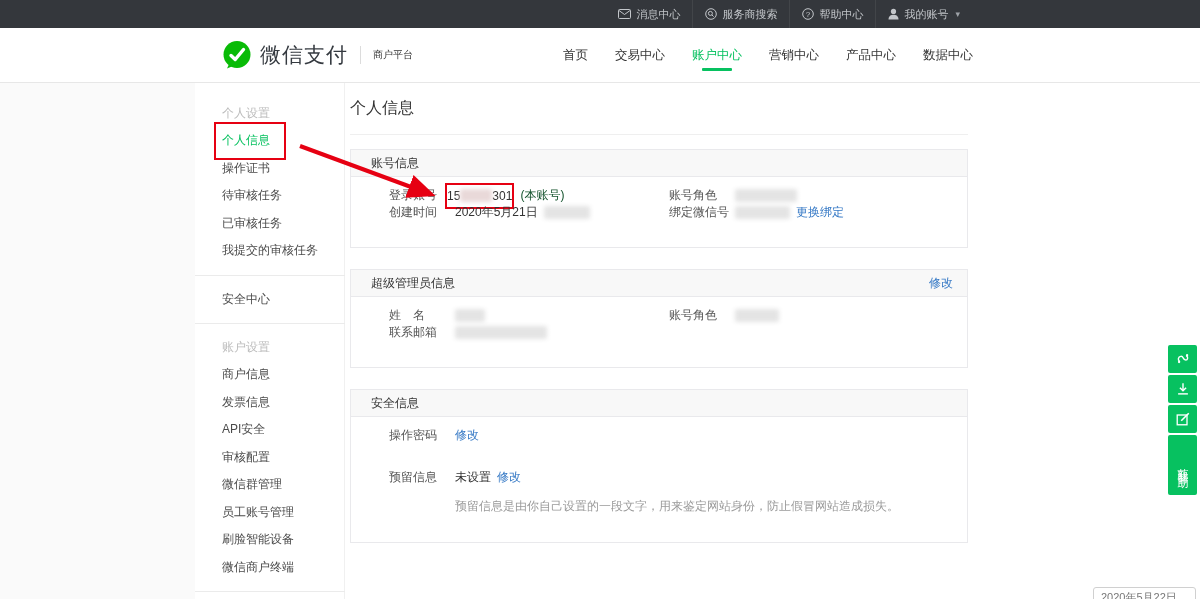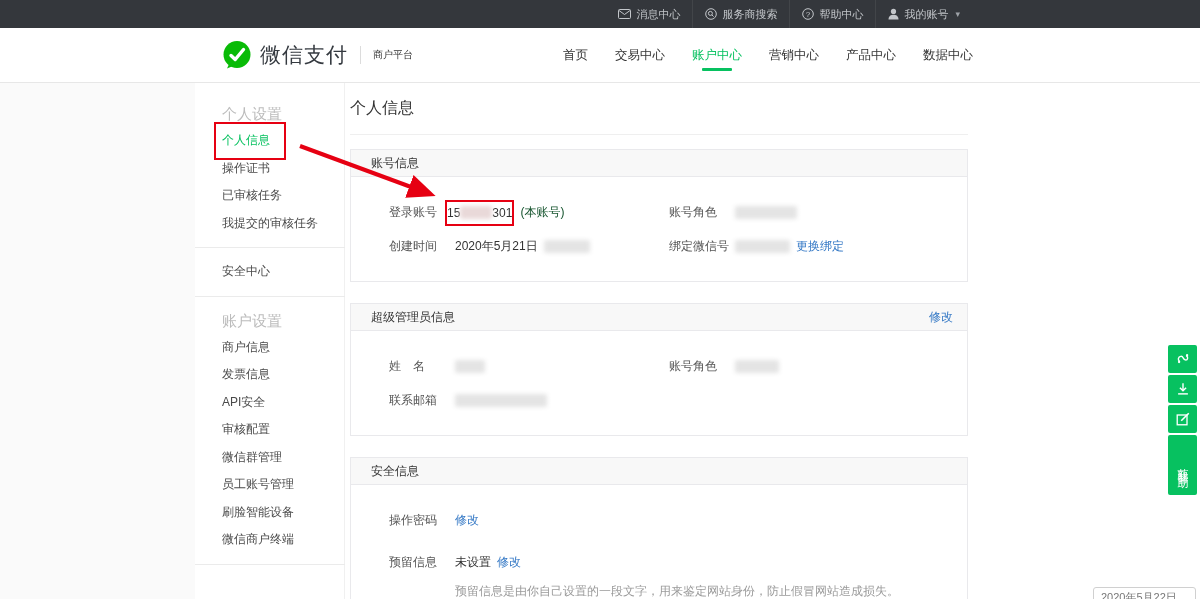--- a/index.html
+++ b/index.html
@@ -26,40 +26,40 @@
   .nav-item { font-size:12.5px; color:#333; margin-left:27px; height:55px; line-height:55px;
     position:relative; cursor:pointer; white-space:nowrap; }
   .nav-item.active { color:#07c160; }
   .nav-item.active::after { content:""; position:absolute; left:50%; transform:translateX(-50%);
     bottom:12px; width:30px; height:3px; background:#07c160; border-radius:1px; }
 
   
   .page { position:relative; display:flex; height:516px; background:#fff; }
   .gutter { width:195px; background:#fafafa; }
   .sidebar { width:150px; border-right:1px solid #f0f0f0; padding:17px 0 0 27px; }
-  .sb-heading { color:#bcbcbc; height:27px; line-height:27px; font-size:15px; }
+  .sb-heading { color:#bcbcbc; height:27px; line-height:27px; font-size:12px; }
   .sb-item { height:27.5px; line-height:27.5px; color:#4a4a4a; font-size:12px; cursor:pointer;
     white-space:nowrap; }
   .sb-item.active { color:#07c160; }
   .sb-divider { border-bottom:1px solid #ebebeb; margin:10px 27px 10px -27px;
     width:150px; margin-left:-27px; }
   .annotated-box { display:inline-block; border:2px solid #e60012; padding:3px 14px 3px 6px;
     margin:-5px 0 -5px -8px; }
 
   
   .content { width:623px; padding:15px 0 0 5px; }
   .page-title { font-size:16px; font-weight:400; color:#333; padding-bottom:15px;
     border-bottom:1px solid #efefef; }
   .section { border:1px solid #e9e9ec; margin-top:14px; }
   .section + .section { margin-top:21px; }
   .section-header { height:27px; line-height:26px; background:#f8f8f8;
     border-bottom:1px solid #e9e9ec; padding:0 14px 0 20px; font-size:12px; color:#333;
     display:flex; justify-content:space-between; align-items:center; }
   .section-body { padding:10px 20px 26px 38px; }
-  .row { display:flex; margin-top:17px; align-items:center; }
+  .row { display:flex; margin-top:0; align-items:center; }
   .field { display:flex; align-items:center; }
   .field.left { width:280px; flex:0 0 280px; }
   .f-label { width:66px; flex:0 0 66px; color:#555; }
   .f-value { color:#333; display:flex; align-items:center; gap:6px; }
   .green-note { color:#14532d; }
   .blue-link { color:#3478c5; cursor:pointer; text-decoration:none; }
   .redact { display:inline-block; height:13px; border-radius:2px; background:#e4e4e4;
     filter:blur(2px); vertical-align:middle; }
   .redact.pink { background:#e9d9d9; }
   .num-box { display:inline-flex; align-items:center; border:2px solid #e60012;
@@ -143,20 +143,21 @@
 
 <div class="page">
   <div class="gutter"></div>
 
   <div class="sidebar">
     <div class="sb-heading">个人设置</div>
     <div class="sb-item active">
       <span class="annotated-box">个人信息</span>
     </div>
     <div class="sb-item">操作证书</div>
+    <div class="sb-item">待审核任务</div>
     <div class="sb-item">已审核任务</div>
     <div class="sb-item">我提交的审核任务</div>
     <div class="sb-divider"></div>
     <div class="sb-item">安全中心</div>
     <div class="sb-divider"></div>
     <div class="sb-heading">账户设置</div>
     <div class="sb-item">商户信息</div>
     <div class="sb-item">发票信息</div>
     <div class="sb-item">API安全</div>
     <div class="sb-item">审核配置</div>

